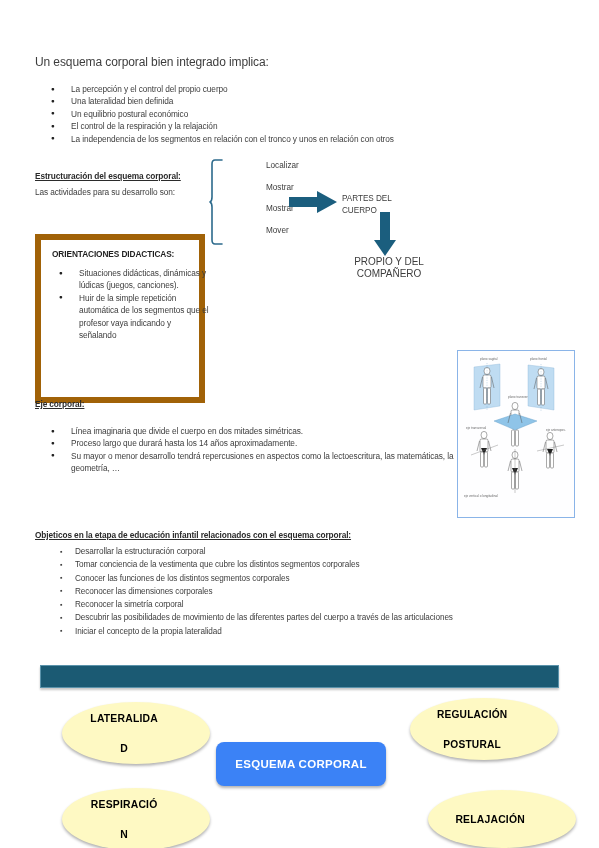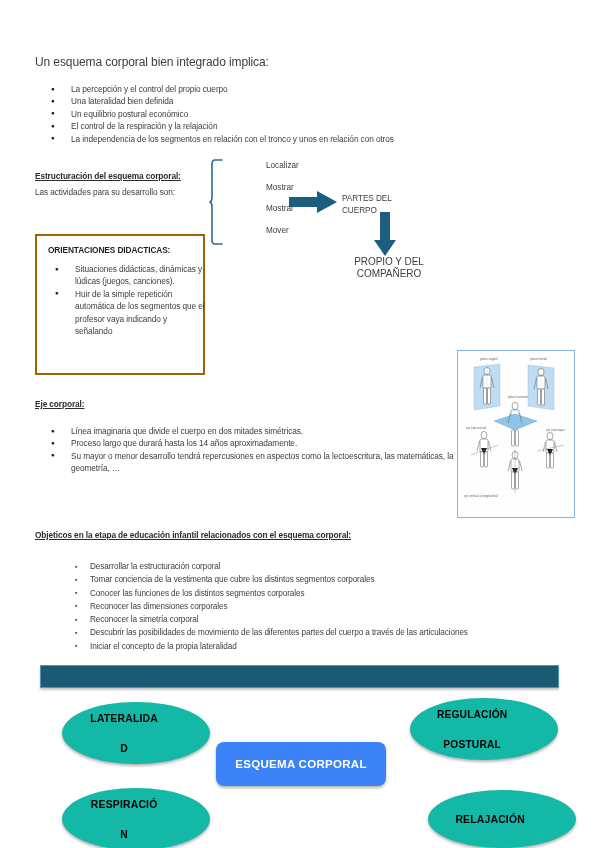--- a/index.html
+++ b/index.html
@@ -134,22 +134,22 @@
     text-align: center;
     width: 80px;
   }
 
   
   .orient-box {
     position: absolute;
     left: 35px;
     top: 234px;
     width: 170px;
-    height: 141px;
-    border: 2px solid #a16207;
+    height: 169px;
+    border: 6px solid #a16207;
     box-sizing: border-box;
     background: #fff;
   }
   .orient-title {
     position: absolute;
     left: 11px;
     top: 9px;
     font-size: 8.3px;
     font-weight: bold;
     color: #1f1f1f;
@@ -192,21 +192,21 @@
     overflow: hidden;
   }
   .anat svg { display: block; }
 
   
   .obj-head { left: 35px; top: 530px; }
   ul.squares {
     position: absolute;
     left: 35px;
     top: 543px;
-    margin: 17px;
+    margin: 2px;
     padding: 0;
     list-style: none;
     width: 520px;
   }
   ul.squares > li {
     position: relative;
     padding-left: 38px;
     font-size: 8.2px;
     line-height: 13.3px;
     color: #3d3d3d;
@@ -240,21 +240,21 @@
     top: 5px;
     font-size: 8.6px;
     letter-spacing: 1.15px;
     color: #ffffff;
     white-space: nowrap;
   }
 
   
   .ell {
     position: absolute;
-    background: #14b8a6;
+    background: #fef9c3;
     border-radius: 50%;
     box-shadow: 0 2px 3px rgba(0,0,0,0.30);
     display: flex;
     align-items: center;
     justify-content: center;
     text-align: center;
     font-size: 10.4px;
     font-weight: bold;
     color: #000000;
     line-height: 15px;

